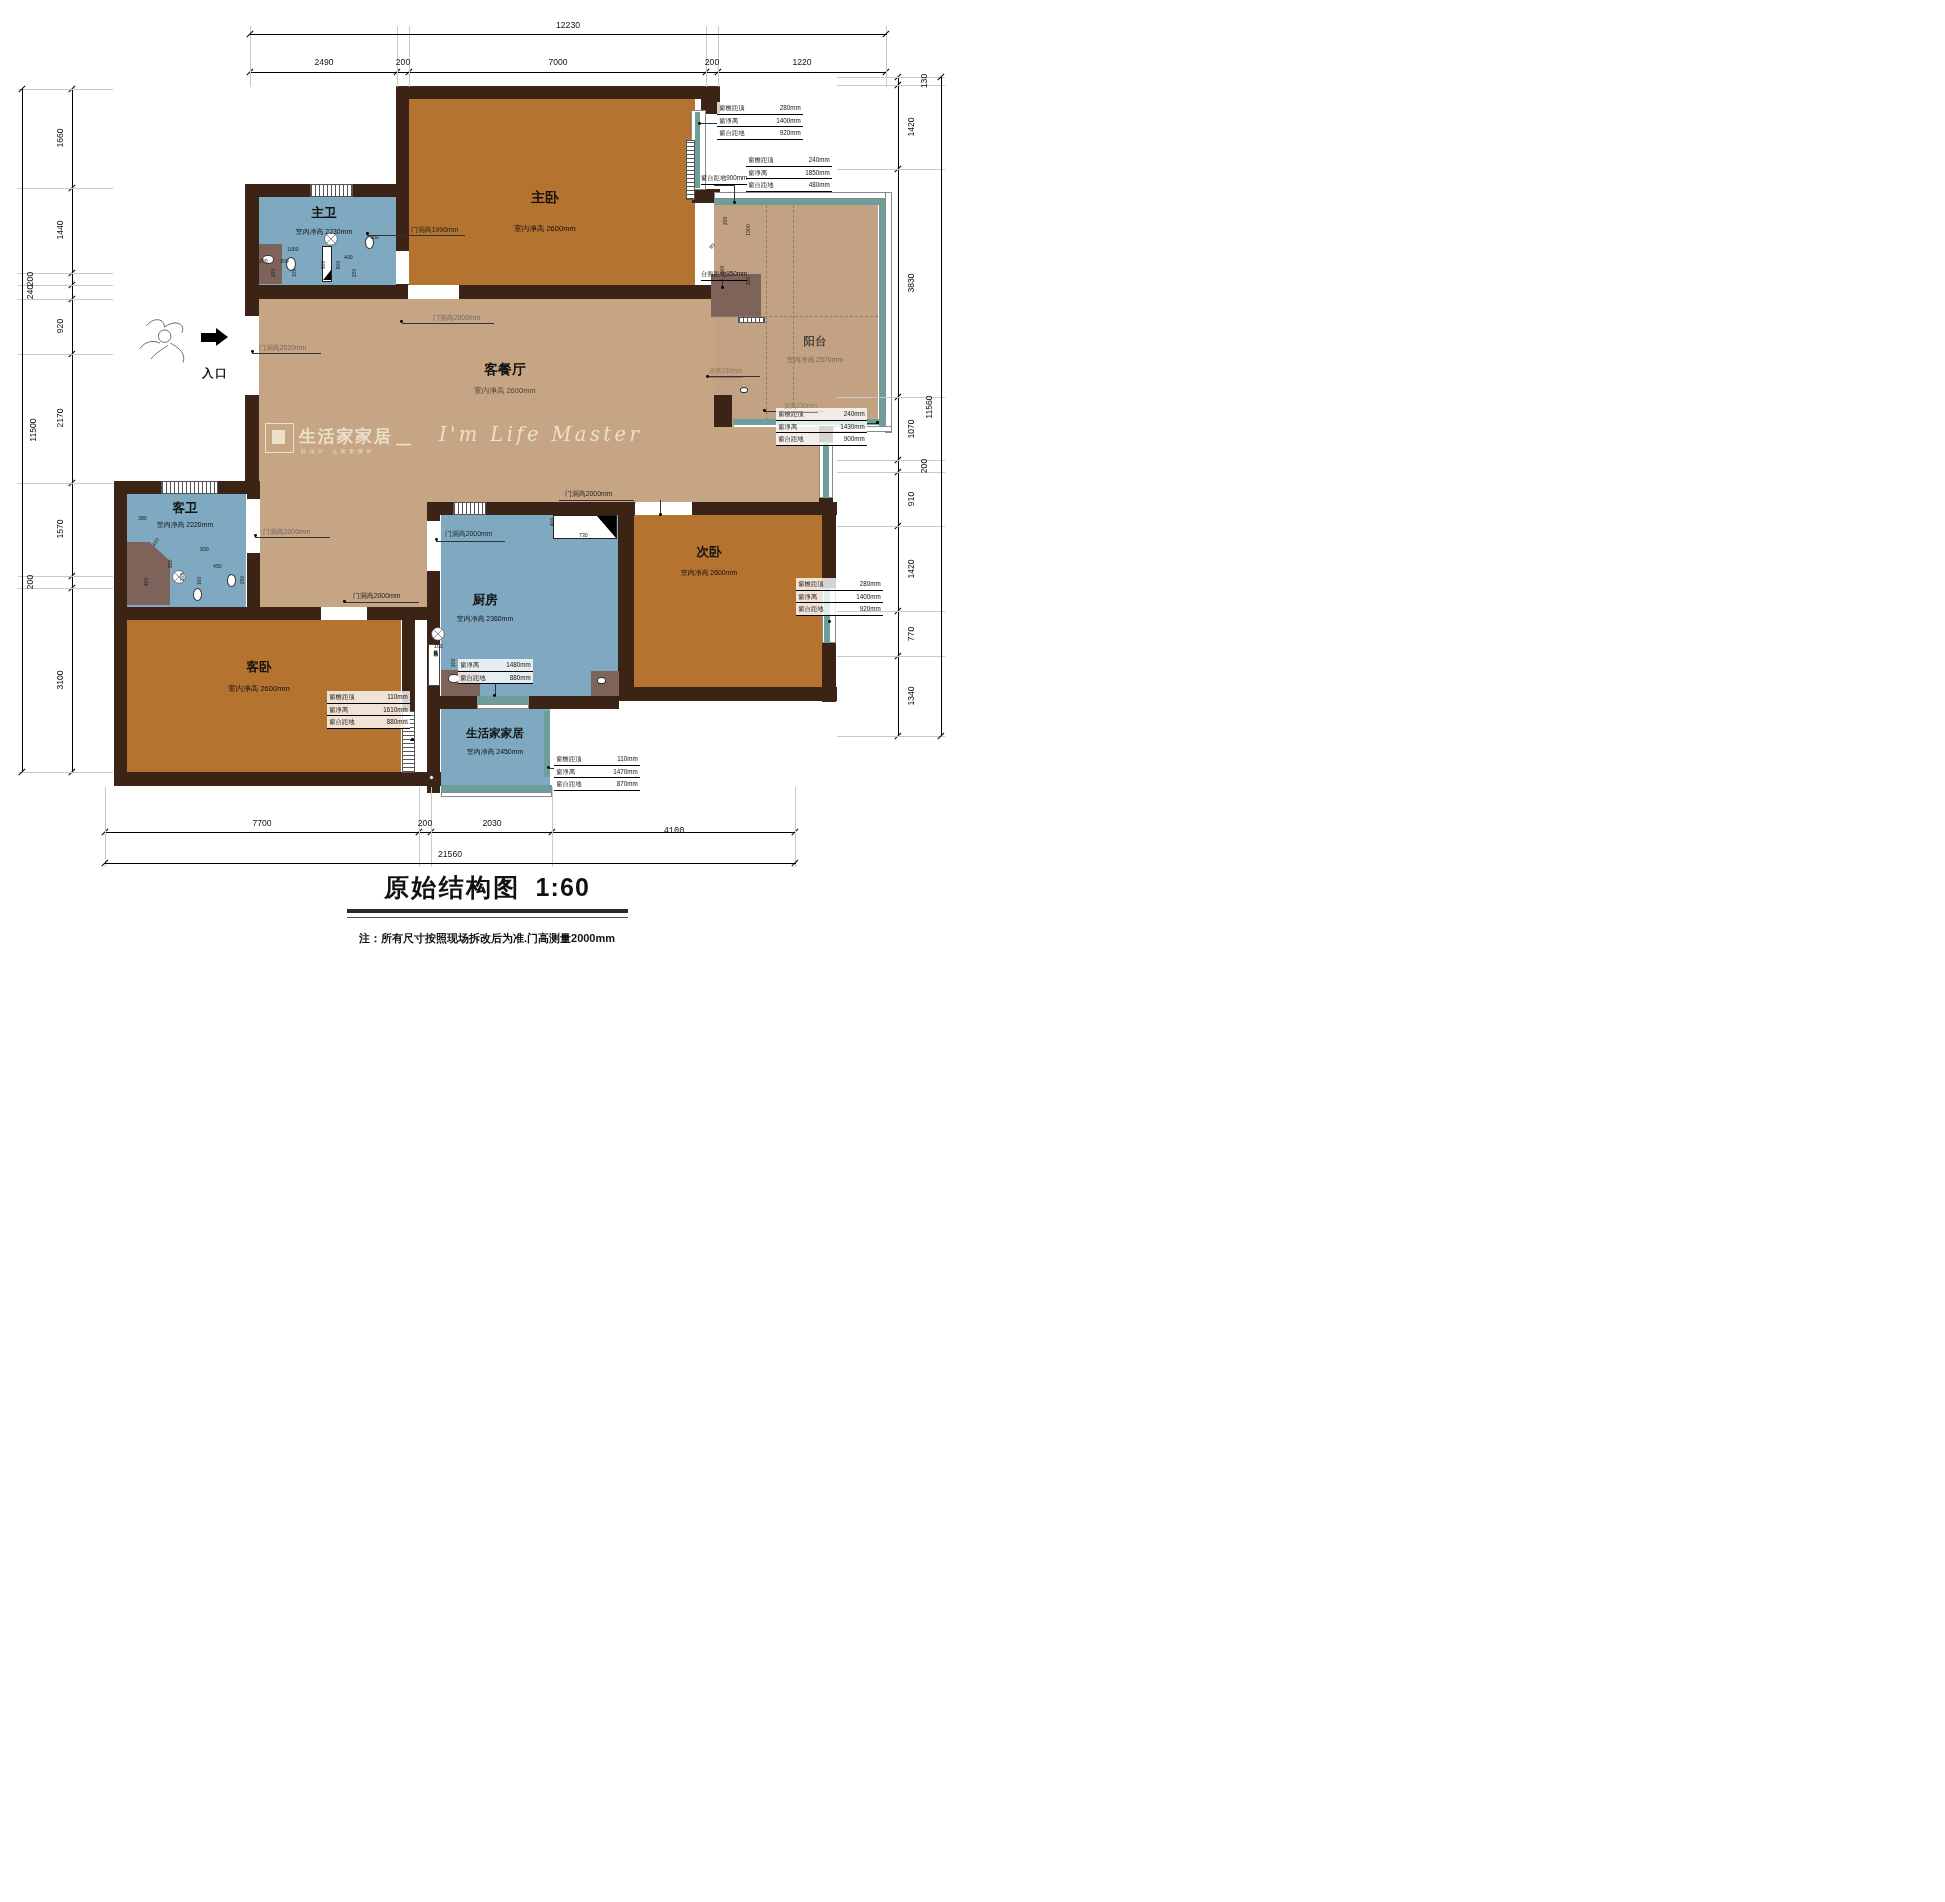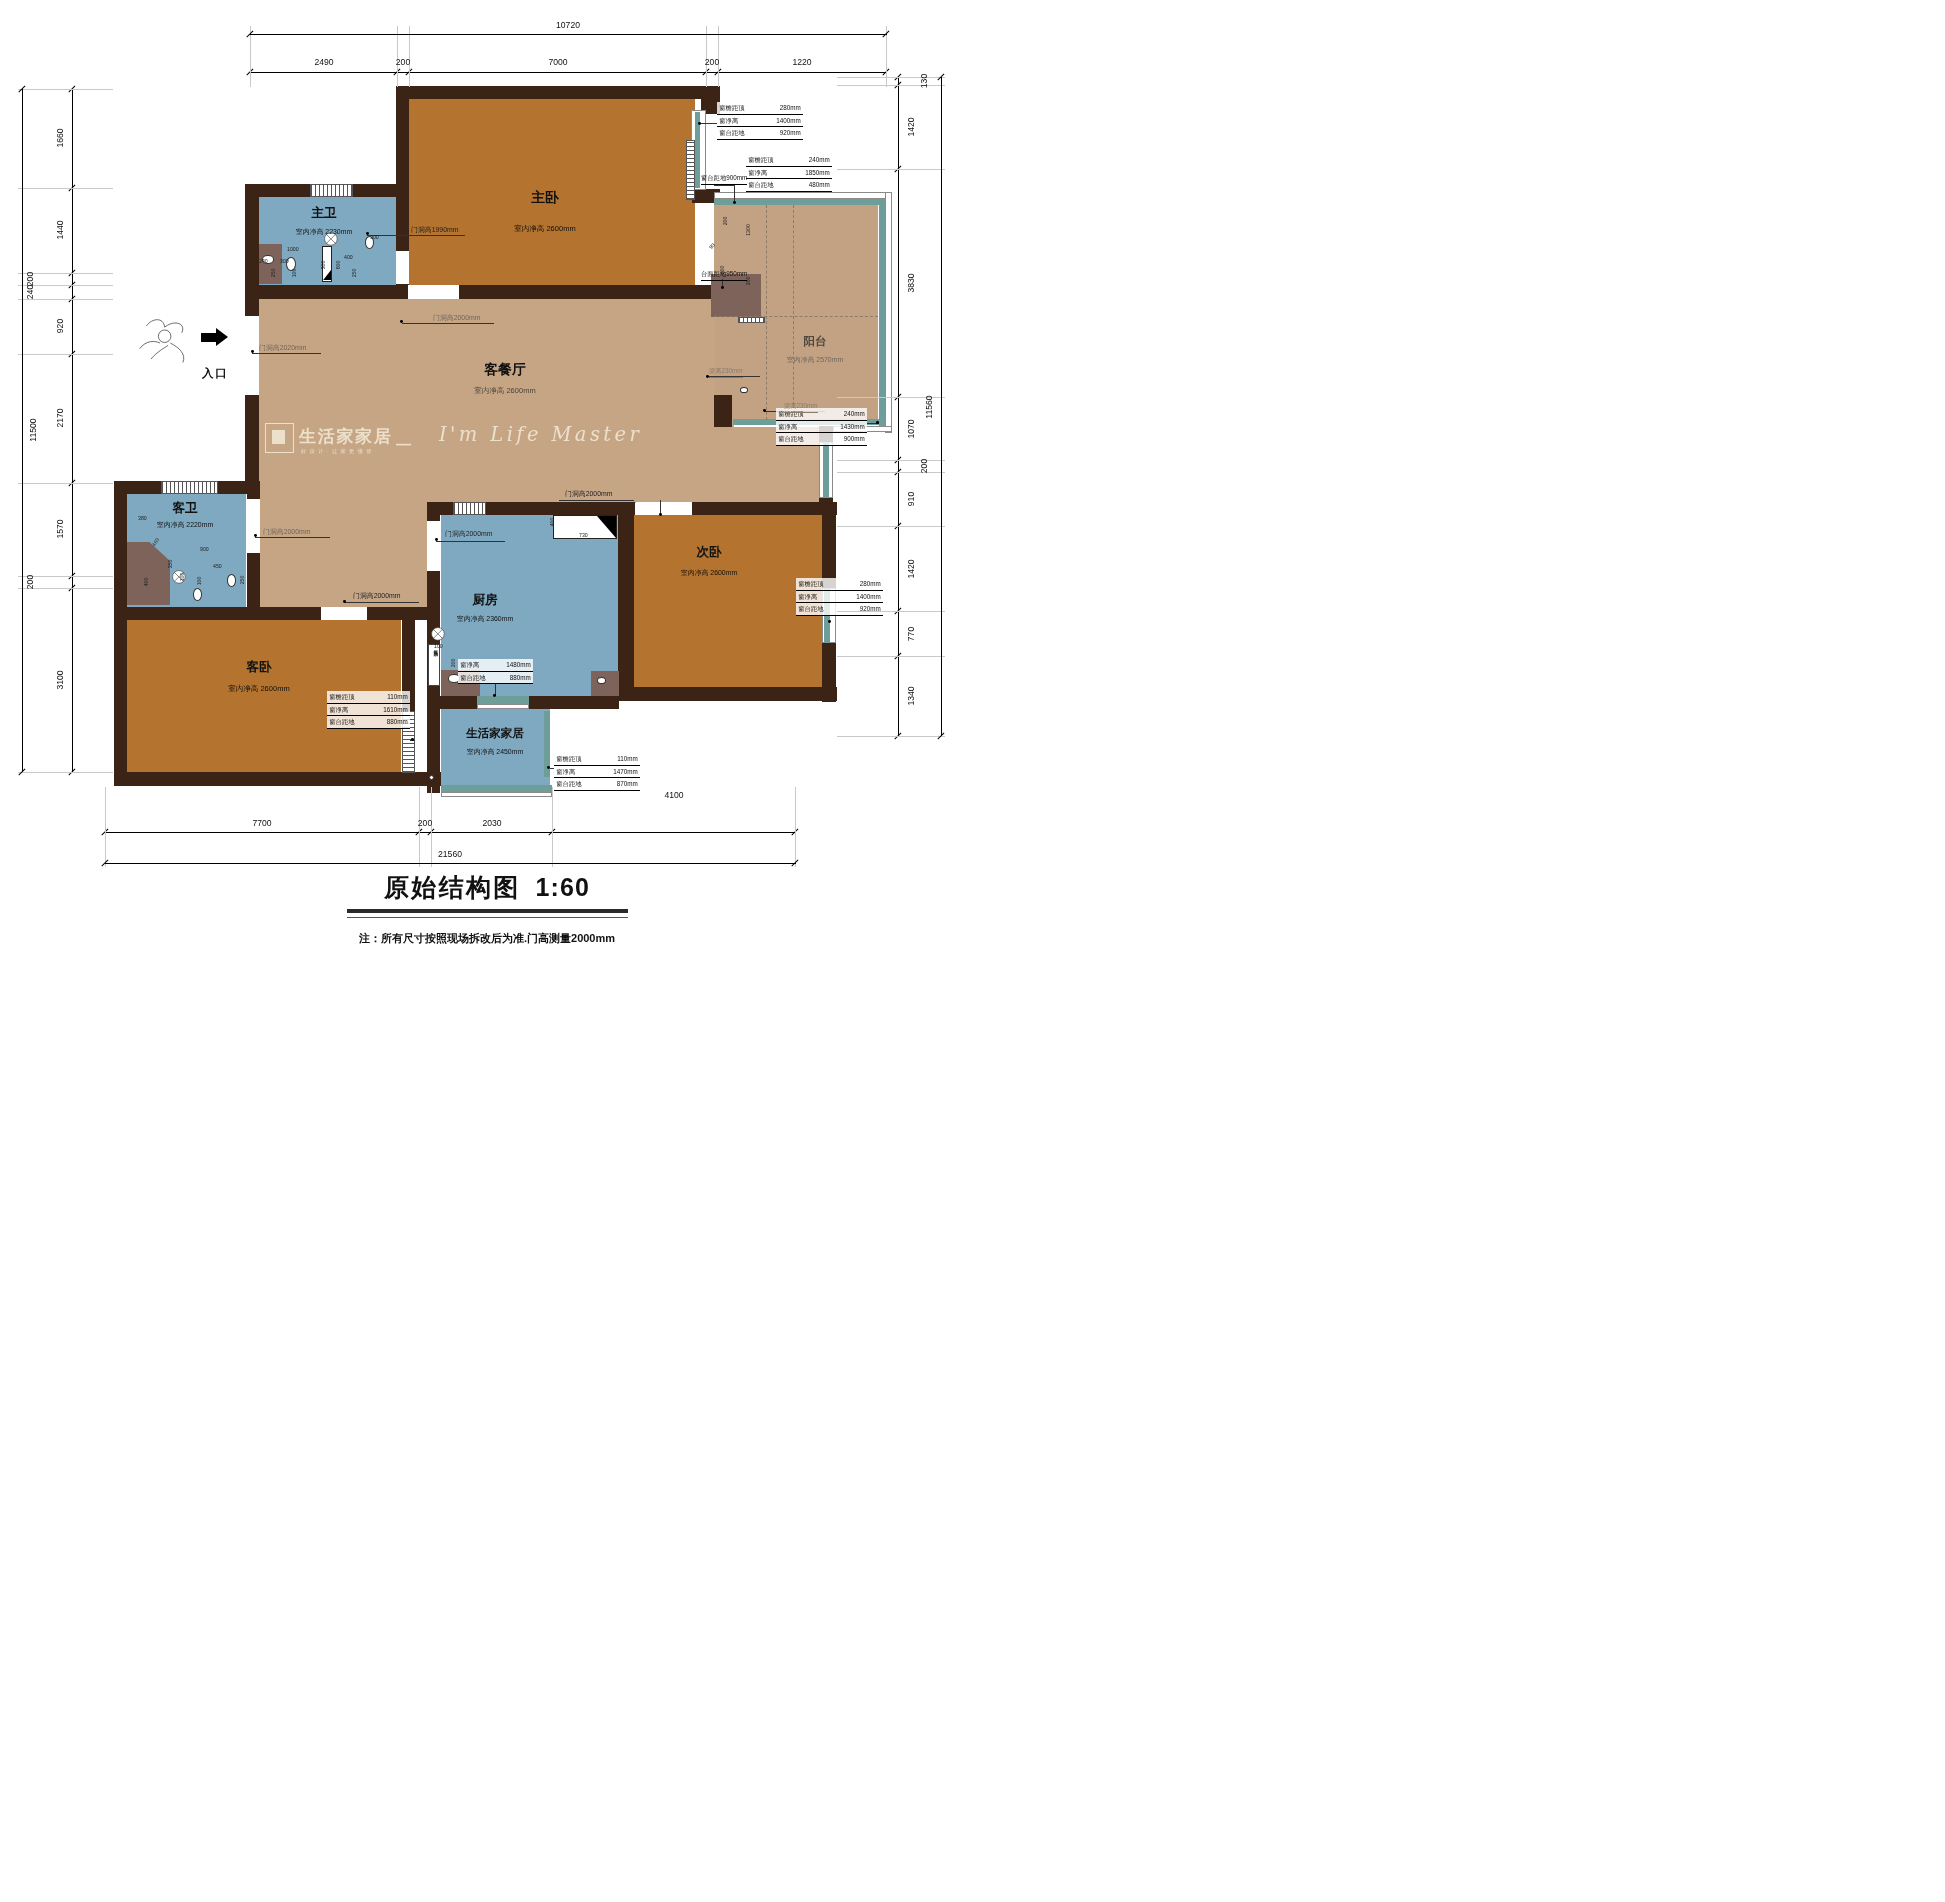--- a/index.html
+++ b/index.html
@@ -349,36 +349,36 @@
       <div class="tick" style="left: 886px; top: 72px;"></div>
       <div class="ext" style="left: 886px; top: 26px; width: 0.6px; height: 61px;"></div>
       <div class="dim-lab" style="left: 324px; top: 62px;">2490</div>
       <div class="dim-lab" style="left: 403px; top: 62px;">200</div>
       <div class="dim-lab" style="left: 558px; top: 62px;">7000</div>
       <div class="dim-lab" style="left: 712px; top: 62px;">200</div>
       <div class="dim-lab" style="left: 802px; top: 62px;">1220</div>
       <div class="rail" style="left: 250px; top: 34px; width: 637px; height: 0.6px;"></div>
       <div class="tick" style="left: 250px; top: 34px;"></div>
       <div class="tick" style="left: 886px; top: 34px;"></div>
-      <div class="dim-lab" style="left: 568px; top: 25px;">10720</div>
+      <div class="dim-lab" style="left: 568px; top: 25px;">12230</div>
       <div class="rail" style="left: 105px; top: 832px; width: 691px; height: 0.6px;"></div>
       <div class="tick" style="left: 105px; top: 832px;"></div>
       <div class="ext" style="left: 105px; top: 787px; width: 0.6px; height: 80px;"></div>
       <div class="tick" style="left: 419px; top: 832px;"></div>
       <div class="ext" style="left: 419px; top: 787px; width: 0.6px; height: 80px;"></div>
       <div class="tick" style="left: 431px; top: 832px;"></div>
       <div class="ext" style="left: 431px; top: 787px; width: 0.6px; height: 80px;"></div>
       <div class="tick" style="left: 552px; top: 832px;"></div>
       <div class="ext" style="left: 552px; top: 787px; width: 0.6px; height: 80px;"></div>
       <div class="tick" style="left: 795px; top: 832px;"></div>
       <div class="ext" style="left: 795px; top: 787px; width: 0.6px; height: 80px;"></div>
       <div class="dim-lab" style="left: 262px; top: 823px;">7700</div>
       <div class="dim-lab" style="left: 425px; top: 823px;">200</div>
       <div class="dim-lab" style="left: 492px; top: 823px;">2030</div>
-      <div class="dim-lab" style="left: 674px; top: 795px;">4100</div>
+      <div class="dim-lab" style="left: 674px; top: 831px; font-family: Liberation Mono, monospace;">4100</div>
       <div class="rail" style="left: 105px; top: 863px; width: 691px; height: 0.6px;"></div>
       <div class="tick" style="left: 105px; top: 863px;"></div>
       <div class="tick" style="left: 795px; top: 863px;"></div>
       <div class="dim-lab" style="left: 450px; top: 854px;">21560</div>
       <div class="rail" style="left: 72px; top: 89px; width: 0.6px; height: 683px;"></div>
       <div class="tick" style="left: 72px; top: 89px;"></div>
       <div class="ext" style="left: 18.4px; top: 89px; width: 95px; height: 0.6px;"></div>
       <div class="tick" style="left: 72px; top: 188px;"></div>
       <div class="ext" style="left: 18.4px; top: 188px; width: 95px; height: 0.6px;"></div>
       <div class="tick" style="left: 72px; top: 273px;"></div>

